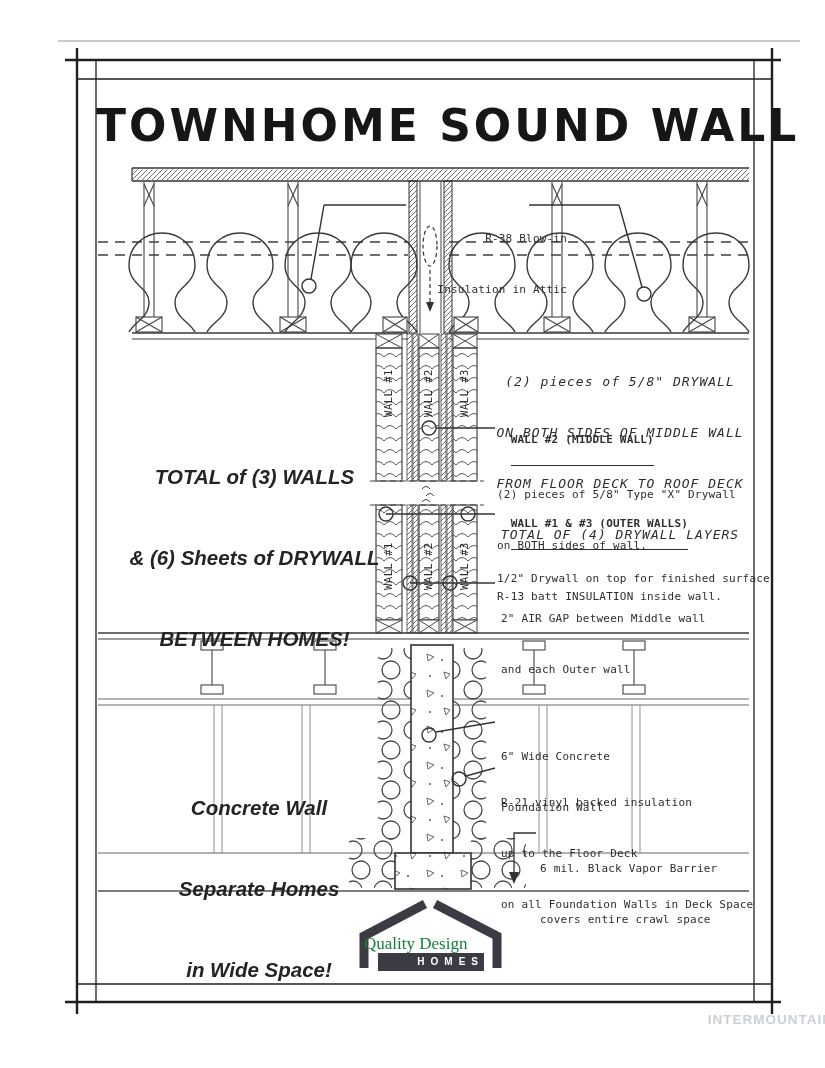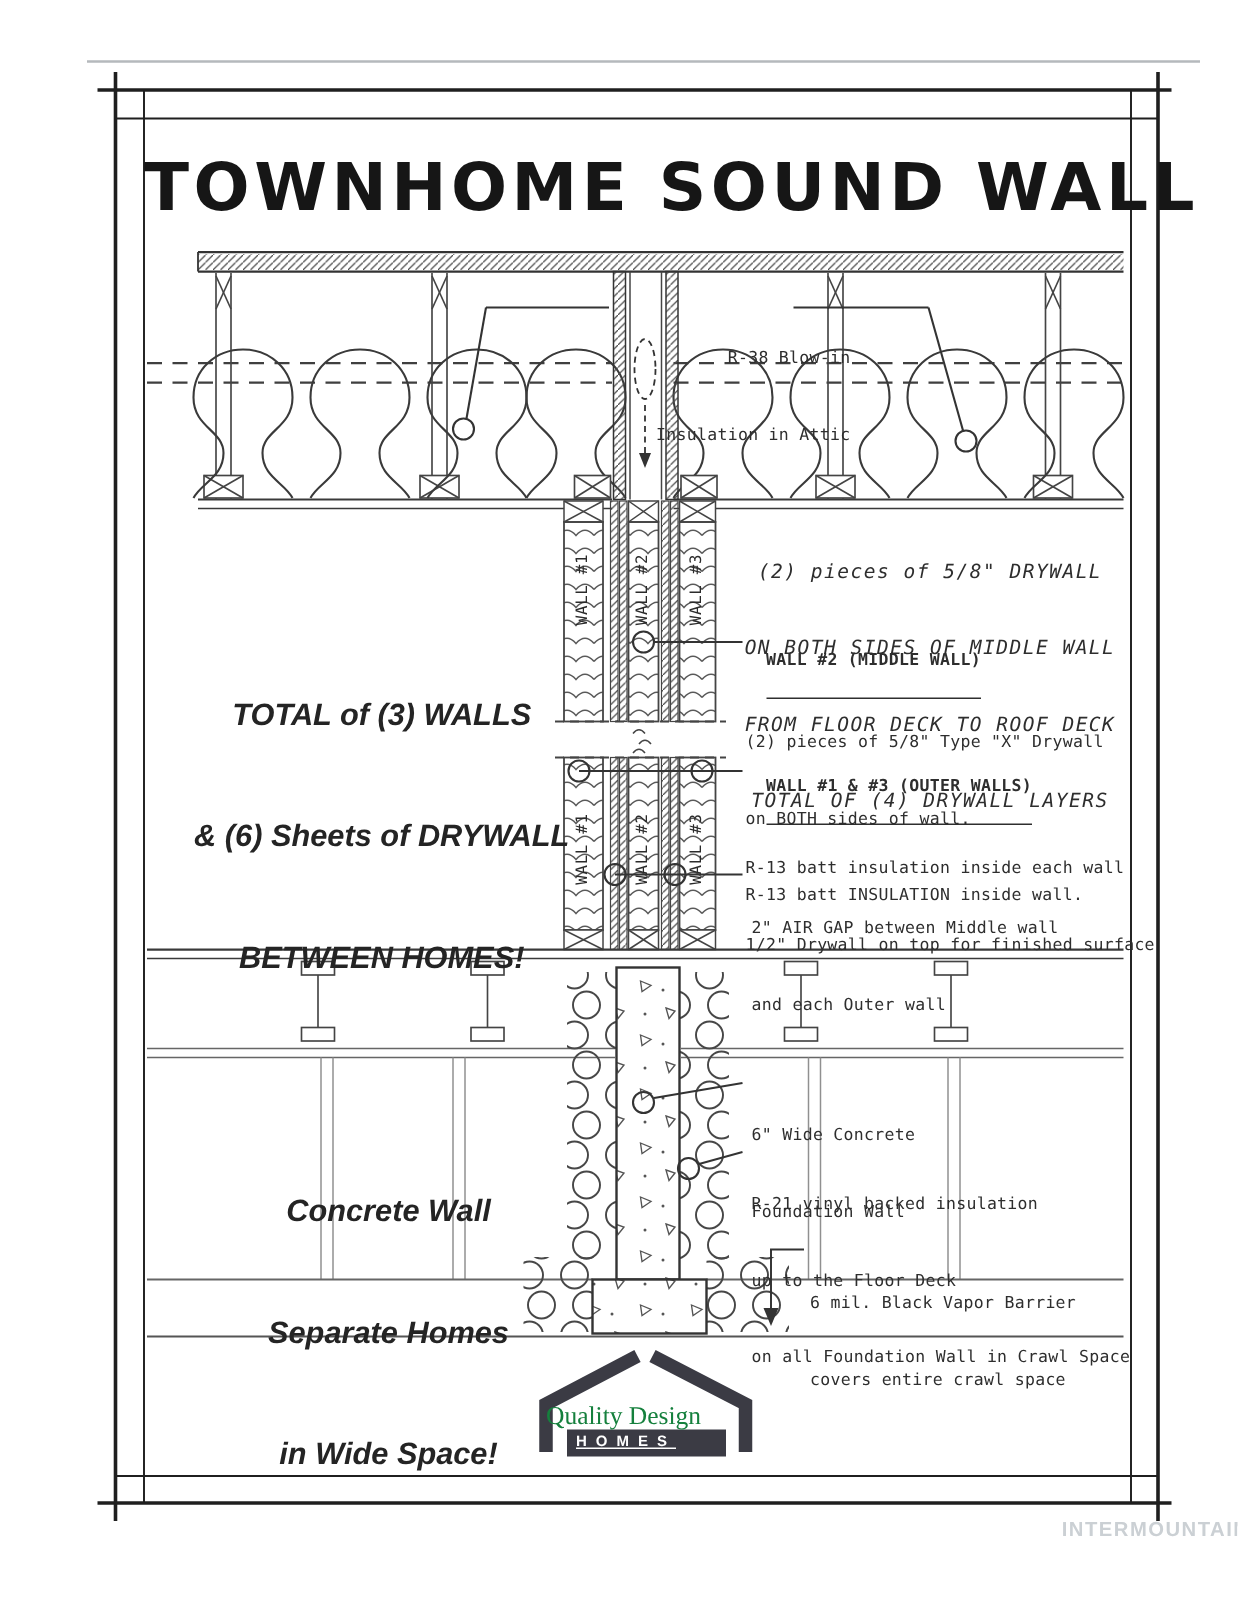--- a/index.html
+++ b/index.html
@@ -11,22 +11,22 @@
   .note .hd{font-weight:bold;border-bottom:1.4px solid #2e2e2e;padding-bottom:17px;display:inline-block;margin-bottom:3px;}
   .center{text-align:right;}
   #title{left:84px;top:100px;width:676px;text-align:center;
          font:bold 44px "DejaVu Sans",sans-serif;letter-spacing:3px;color:#161616;}
   .bigNote{font:italic bold 20.5px/27px "Liberation Sans",sans-serif;color:#242424;text-align:center;}
   .stack{font:italic 13px/17px "DejaVu Sans Mono",monospace;letter-spacing:1px;color:#2e2e2e;text-align:center;}
   .wlabel{width:70px;height:14px;text-align:center;transform:rotate(-90deg);
           font:10.5px "DejaVu Sans Mono",monospace;letter-spacing:.5px;color:#2b2b2b;}
   #logoName{left:352px;top:934px;width:134px;text-align:left;
             font:17px "Liberation Serif",serif;color:#15803d;}
-  #logoHomes{left:366px;top:956px;width:100px;text-align:left;padding-left:6px;
-             font:bold 10px "Liberation Sans",sans-serif;letter-spacing:6px;color:#ffffff;text-decoration:underline;}
+  #logoHomes{left:366px;top:956px;width:100px;text-align:right;padding-left:6px;
+             font:bold 10px "Liberation Sans",sans-serif;letter-spacing:6px;color:#ffffff;}
   #watermark{right:4px;top:1012px;font:bold 13.5px "Liberation Sans",sans-serif;
              letter-spacing:1px;color:#cbd0d4;}
 </style>
 </head>
 <body>
 
 <div id="sheet">
 
 <svg id="draw" width="825" height="1068" viewBox="0 0 825 1068">
   <defs>
@@ -300,38 +300,37 @@
 
 <div class="txt note" style="left:485px;top:414px;">
   <span class="hd">WALL #2 (MIDDLE WALL)</span>
   <div>(2) pieces of 5/8" Type "X" Drywall</div>
   <div>on BOTH sides of wall.</div>
   <div>R-13 batt INSULATION inside wall.</div>
 </div>
 
 <div class="txt note" style="left:485px;top:498px;">
   <span class="hd">WALL #1 &amp; #3 (OUTER WALLS)</span>
-  <div>R-13 batt insulation inside each wall</div>
   <div>1/2" Drywall on top for finished surface</div>
 </div>
 
 <div class="txt note" style="left:489px;top:576px;">
   <div>2" AIR GAP between Middle wall</div>
   <div>and each Outer wall</div>
 </div>
 
 <div class="txt note" style="left:489px;top:714px;">
   <div>6" Wide Concrete</div>
   <div>Foundation Wall</div>
 </div>
 
 <div class="txt note" style="left:489px;top:760px;">
   <div>R-21 vinyl backed insulation</div>
   <div>up to the Floor Deck</div>
-  <div>on all Foundation Wall in Crawl Space</div>
+  <div>on all Foundation Walls in Deck Space</div>
 </div>
 
 <div class="txt note" style="left:528px;top:826px;">
   <div>6 mil. Black Vapor Barrier</div>
   <div>covers entire crawl space</div>
 </div>
 
 <div class="txt bigNote" style="left:115px;top:409px;width:255px;">
   <div>TOTAL of (3) WALLS</div>
   <div>&amp; (6) Sheets of DRYWALL</div>

